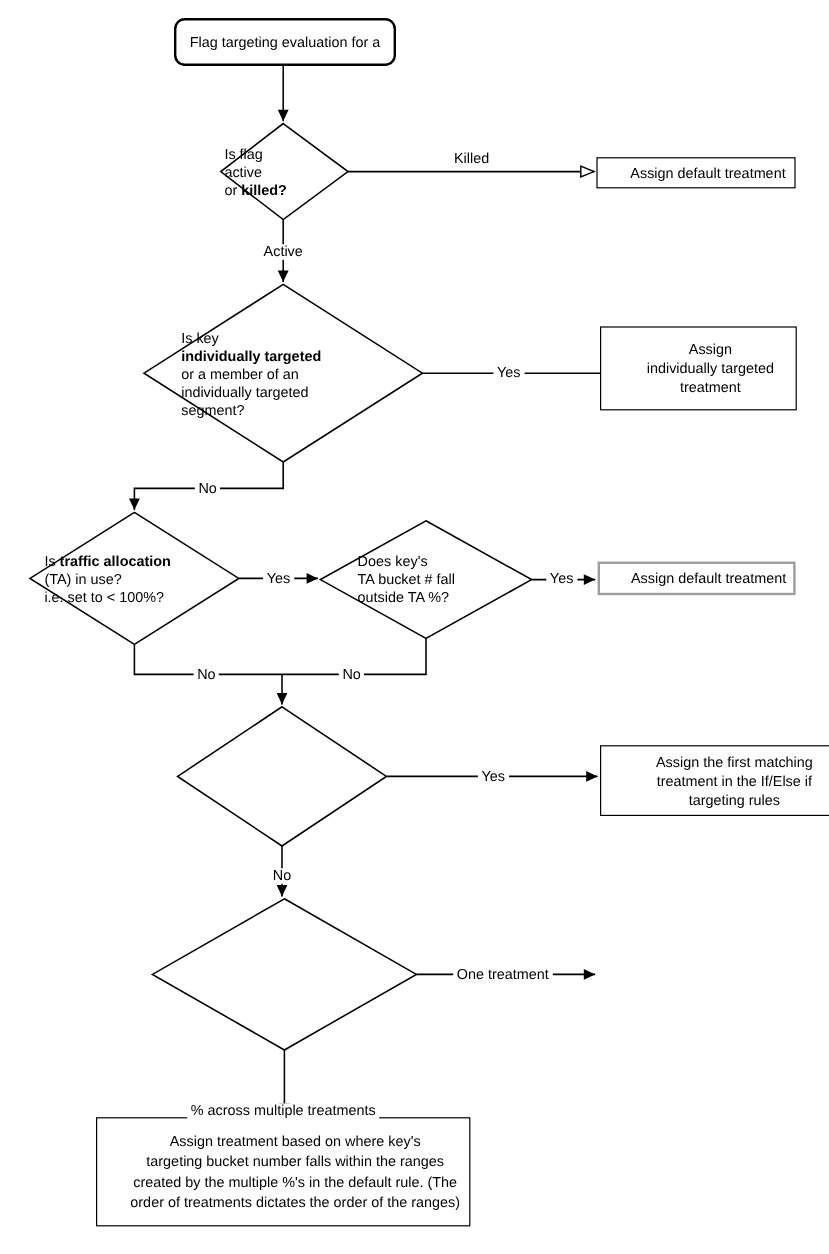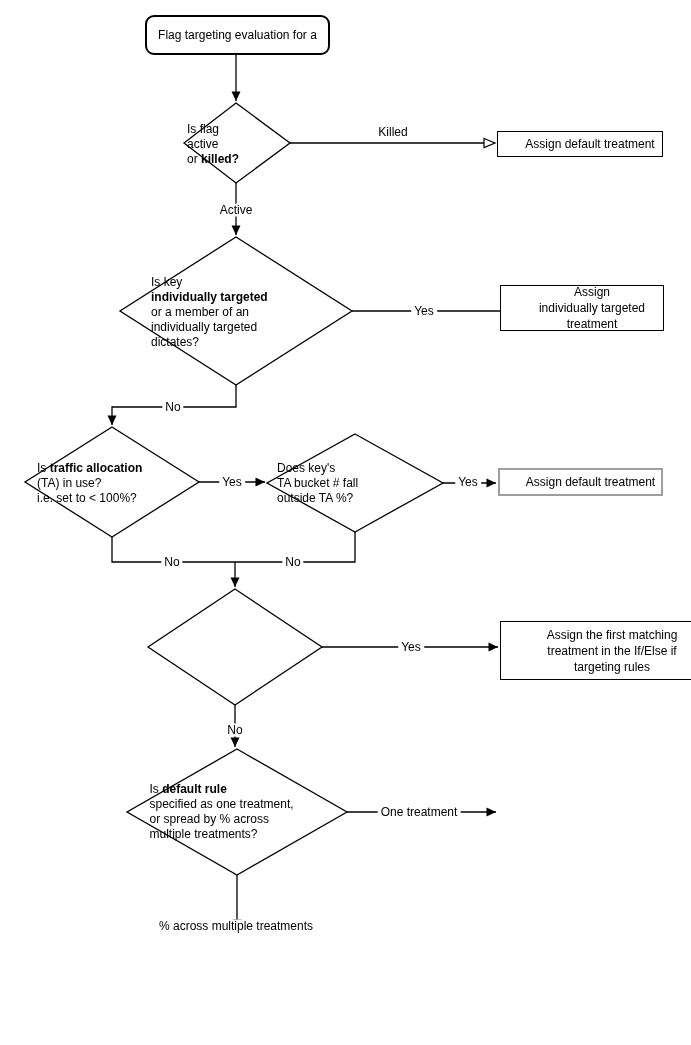--- a/index.html
+++ b/index.html
@@ -77,64 +77,64 @@
     <div class="ln">Is flag</div>
     <div class="ln">active</div>
     <div class="ln"><span>or </span><b>killed?</b></div>
   </div>
 
   <div class="dlabel" style="left:236px;top:312px;width:170px;">
     <div class="ln">Is key</div>
     <div class="ln"><b>individually targeted</b></div>
     <div class="ln">or a member of an</div>
     <div class="ln">individually targeted</div>
-    <div class="ln">dictates?</div>
+    <div class="ln">segment?</div>
   </div>
 
   <div class="dlabel" style="left:112px;top:483px;width:150px;">
     <div class="ln"><span>Is </span><b>traffic allocation</b></div>
     <div class="ln">(TA) in use?</div>
     <div class="ln">i.e. set to &lt; 100%?</div>
   </div>
 
-  <div class="dlabel" style="left:337px;top:483px;width:120px;">
+  <div class="dlabel" style="left:358px;top:483px;width:120px;">
     <div class="ln">Does key's</div>
     <div class="ln">TA bucket # fall</div>
     <div class="ln">outside TA %?</div>
   </div>
 
 
-  <div class="dlabel" style="left:237px;top:812px;width:175px;">
-    <div class="ln"><span>Is </span><b>default rule</b></div>
-    <div class="ln">specified as one treatment,</div>
-    <div class="ln">or spread by % across</div>
-    <div class="ln">multiple treatments?</div>
-  </div>
 
   <div class="node procbox" style="left:497px;top:131px;width:166px;height:26px;">
     <div class="ln">Assign default treatment</div>
   </div>
 
-  <div class="node procbox" style="left:500px;top:285px;width:164px;height:46px;">
+  <div class="node procbox" style="left:500px;top:272px;width:164px;height:70px;">
     <div class="ln">Assign</div>
     <div class="ln">individually targeted</div>
     <div class="ln">treatment</div>
   </div>
 
   <div class="node procbox alt" style="left:498px;top:468px;width:165px;height:28px;">
     <div class="ln">Assign default treatment</div>
   </div>
 
   <div class="node procbox" style="left:500px;top:621px;width:204px;height:59px;text-align:center;">
     <div class="ln">Assign the first matching</div>
     <div class="ln">treatment in the If/Else if</div>
     <div class="ln">targeting rules</div>
   </div>
 
 
+  <div class="node procbox" style="left:80px;top:931px;width:312px;height:91px;line-height:17px;">
+    <div class="ln">Assign treatment based on where key's</div>
+    <div class="ln">targeting bucket number falls within the ranges</div>
+    <div class="ln">created by the multiple %'s in the default rule. (The</div>
+    <div class="ln">order of treatments dictates the order of the ranges)</div>
+  </div>
 
   <div class="elabel" style="left:393px;top:132px;">Killed</div>
   <div class="elabel" style="left:236px;top:210px;">Active</div>
   <div class="elabel" style="left:424px;top:311px;">Yes</div>
   <div class="elabel" style="left:173px;top:407px;">No</div>
   <div class="elabel" style="left:232px;top:482px;">Yes</div>
   <div class="elabel" style="left:468px;top:482px;">Yes</div>
   <div class="elabel" style="left:172px;top:562px;">No</div>
   <div class="elabel" style="left:293px;top:562px;">No</div>
   <div class="elabel" style="left:411px;top:647px;">Yes</div>

